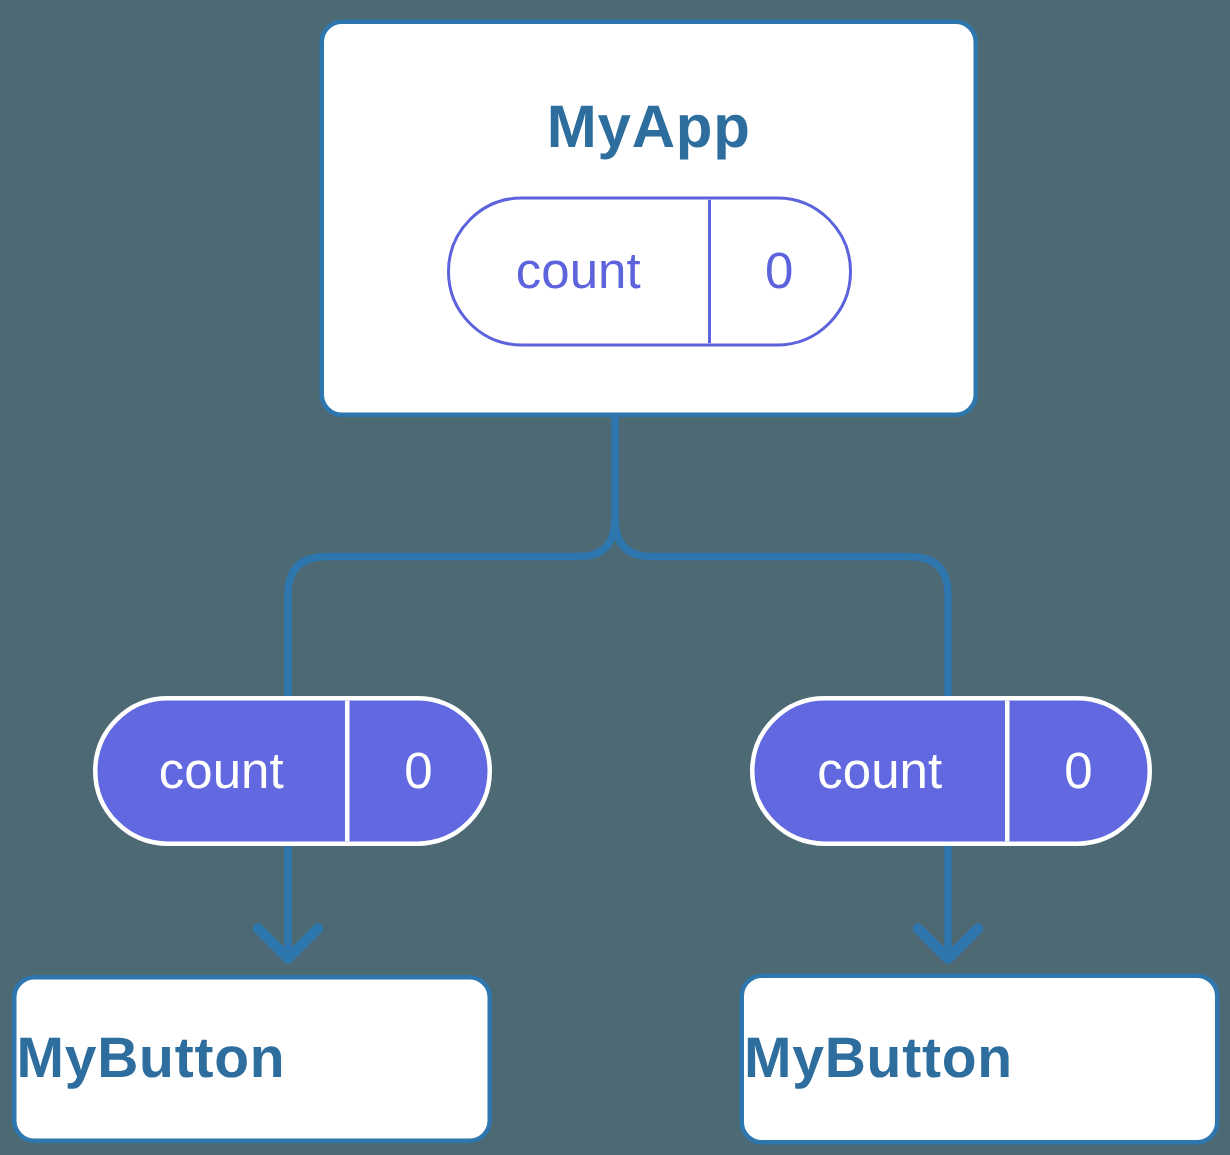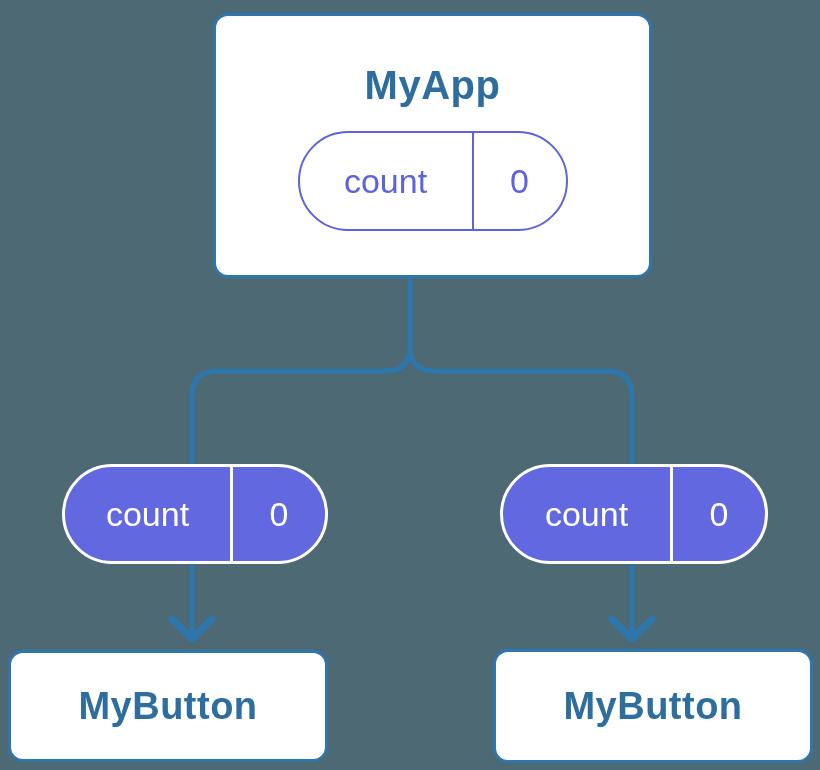--- a/index.html
+++ b/index.html
@@ -106,21 +106,20 @@
     border-left: 3px solid #ffffff;
     display: flex;
     align-items: center;
     justify-content: center;
   }
   .child-node {
     width: 320px;
     height: 112px;
     display: flex;
     align-items: center;
-    justify-content: center;
   }
   .child-node.left { left: 8px; top: 650px; }
   .child-node.right { left: 493px; top: 649px; height: 114px; }
   .child-title {
     font-size: 38px;
     font-weight: 600;
     letter-spacing: 0.5px;
     color: #2D6E9E;
   }
 </style>

